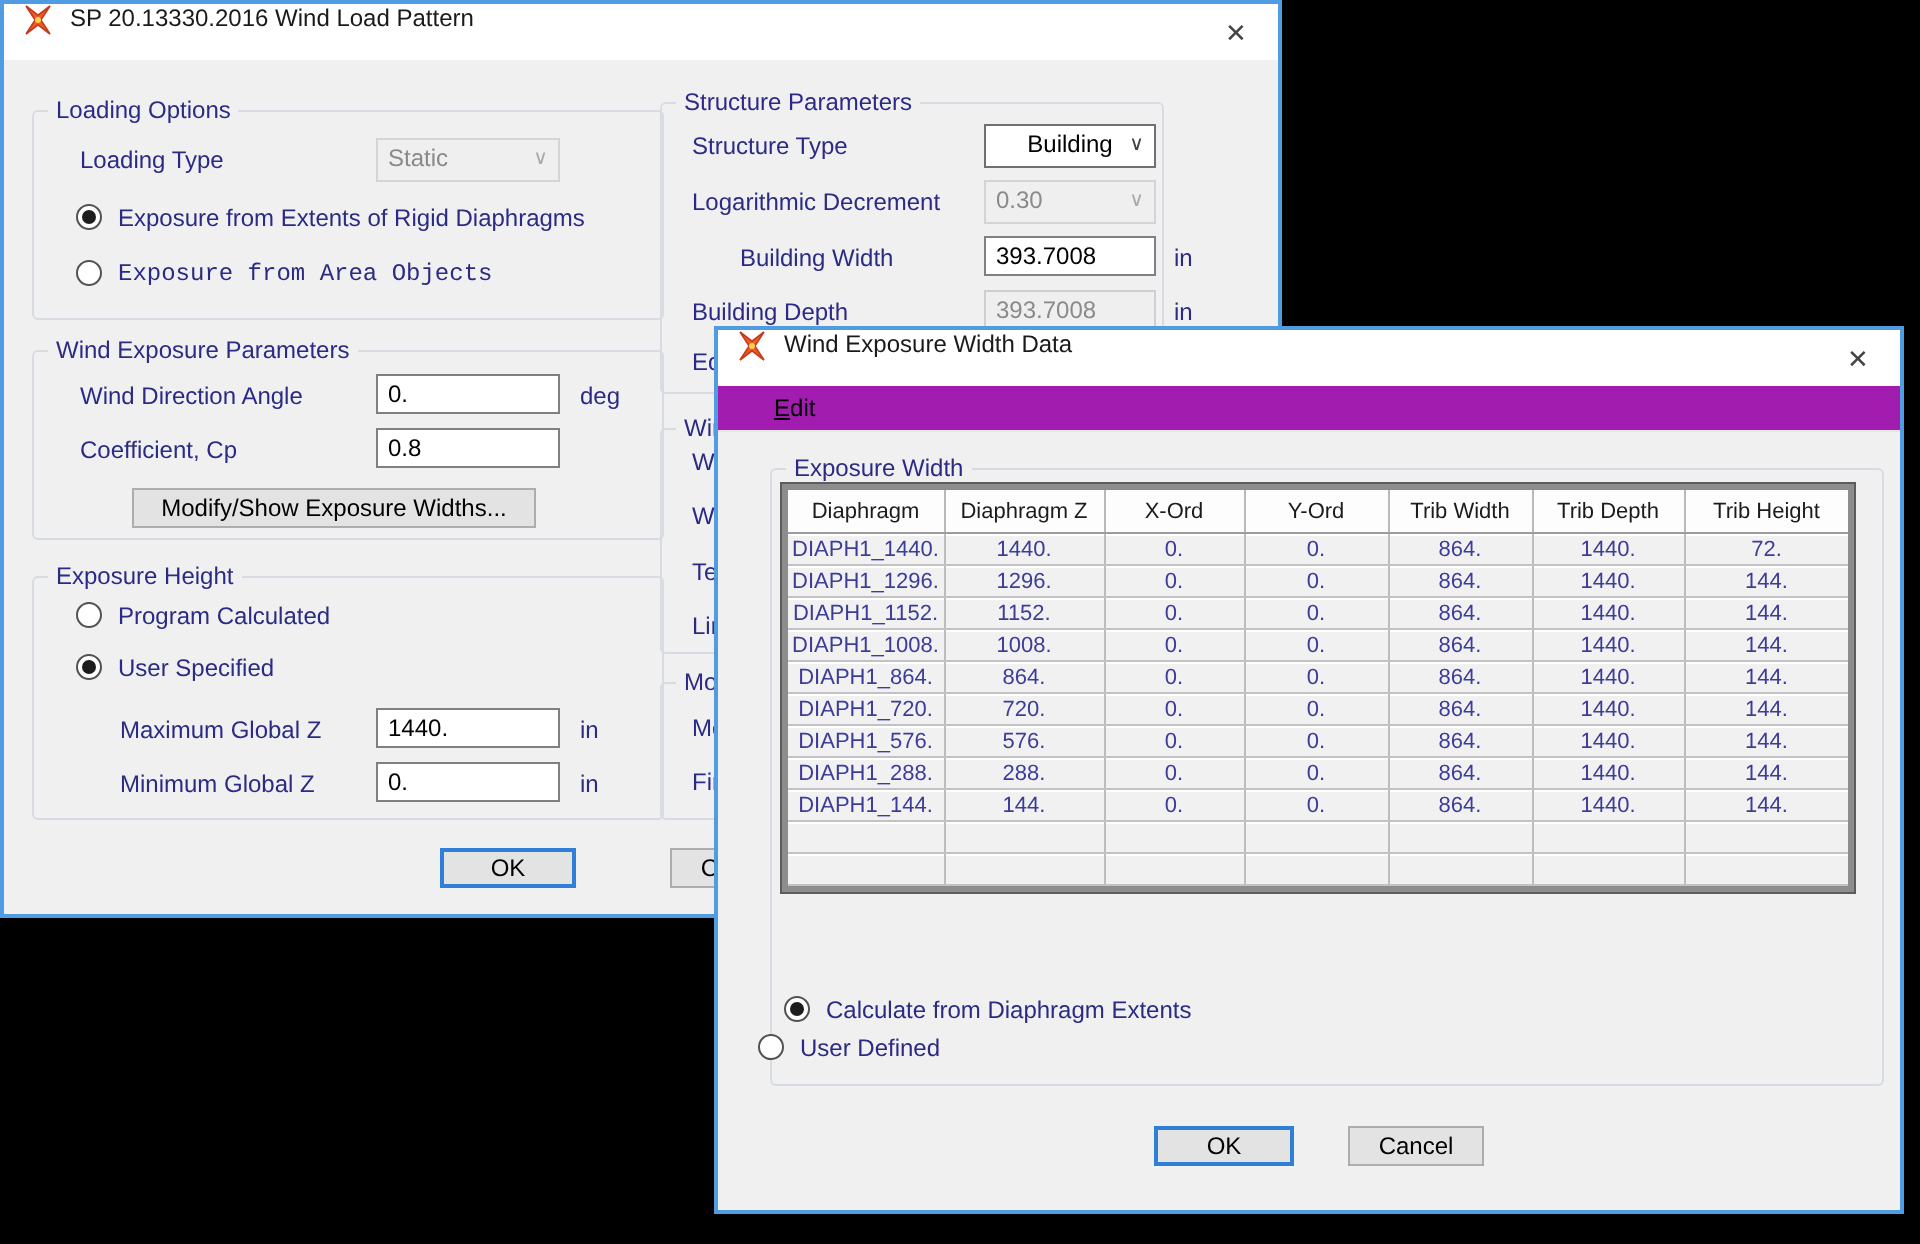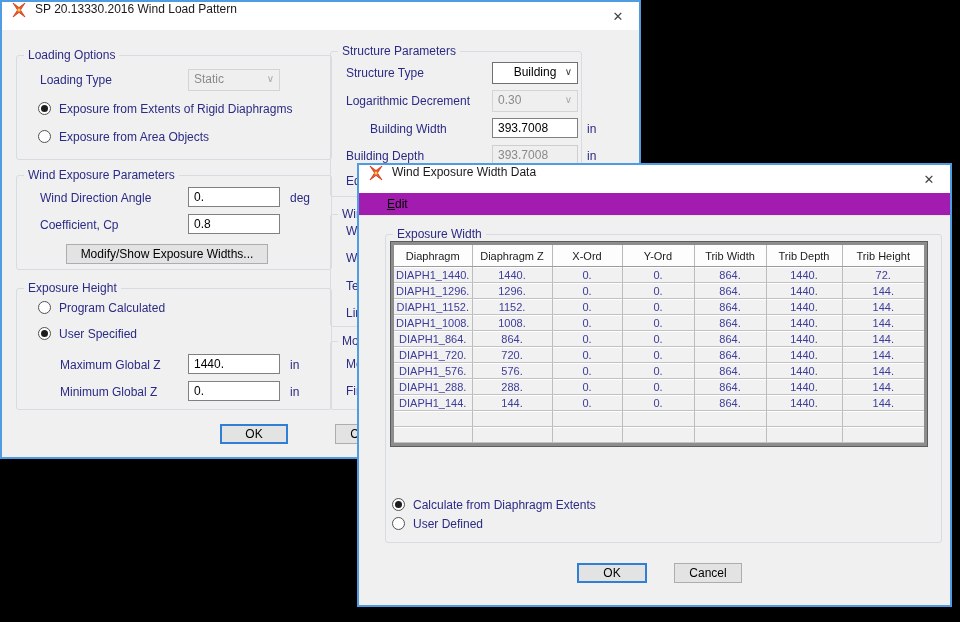--- a/index.html
+++ b/index.html
@@ -71,21 +71,21 @@
     </fieldset>
     <span class="lbl" style="left:38px;top:71px;">Loading Type</span>
     <div class="combo disabled" style="left:186px;top:67px;width:92px;height:22px;">
       <span>Static</span>
       <span class="chev">∨</span>
     </div>
     <div class="radio checked" style="left:36px;top:100px;">
       <span class="dot"></span>
       <span class="rlbl">Exposure from Extents of Rigid Diaphragms</span>
     </div>
-    <div class="radio" style="left:36px;top:128px;">
+    <div class="radio" style="left:36px;top:128px;font-family:Liberation Mono, monospace;">
       <span class="dot"></span>
       <span class="rlbl">Exposure from Area Objects</span>
     </div>
 
     <fieldset class="group" style="left:14px;top:166px;width:316px;height:102px;">
       <legend>Wind Exposure Parameters</legend>
     </fieldset>
     <span class="lbl" style="left:38px;top:189px;">Wind Direction Angle</span>
     <div class="input" style="left:186px;top:185px;width:92px;height:20px;">0.</div>
     <span class="unit" style="left:288px;top:189px;">deg</span>
@@ -290,21 +290,21 @@
               <td></td>
             </tr>
           </tbody>
       </table>
     </div>
 
     <div class="radio checked" style="left:33px;top:333px;">
       <span class="dot"></span>
       <span class="rlbl">Calculate from Diaphragm Extents</span>
     </div>
-    <div class="radio" style="left:33px;top:352px;">
+    <div class="radio" style="left:20px;top:352px;">
       <span class="dot"></span>
       <span class="rlbl">User Defined</span>
     </div>
 
     <div class="btn focus" style="left:218px;top:398px;width:70px;height:20px;">OK</div>
     <div class="btn" style="left:315px;top:398px;width:68px;height:20px;">Cancel</div>
   </div>
 
 </div>
 

